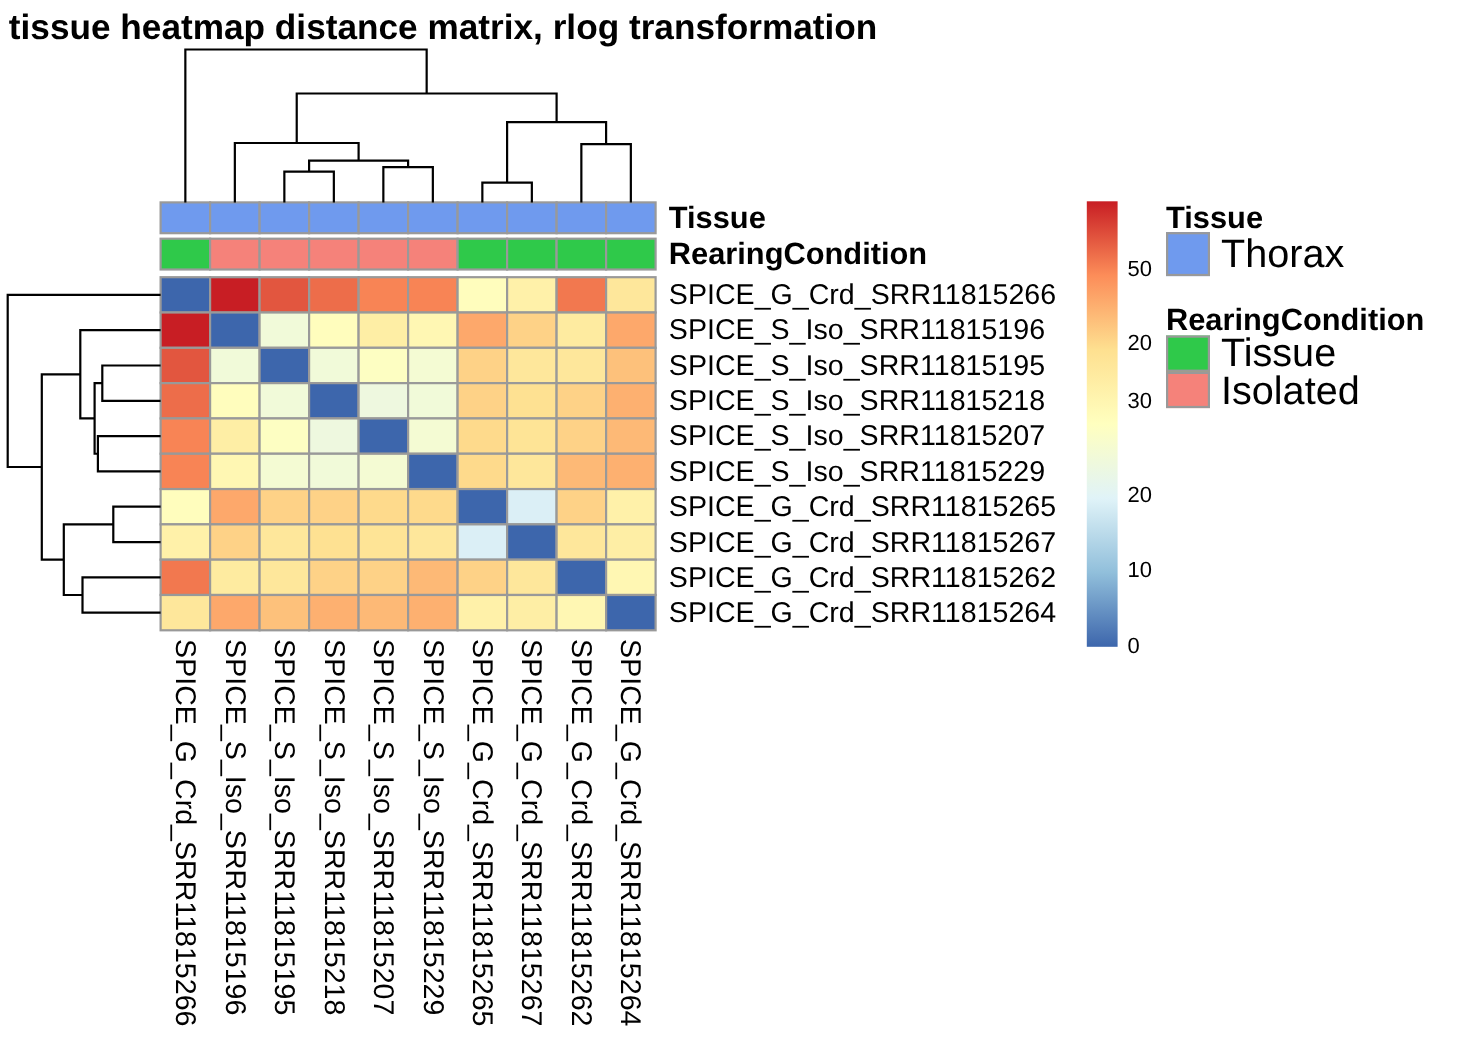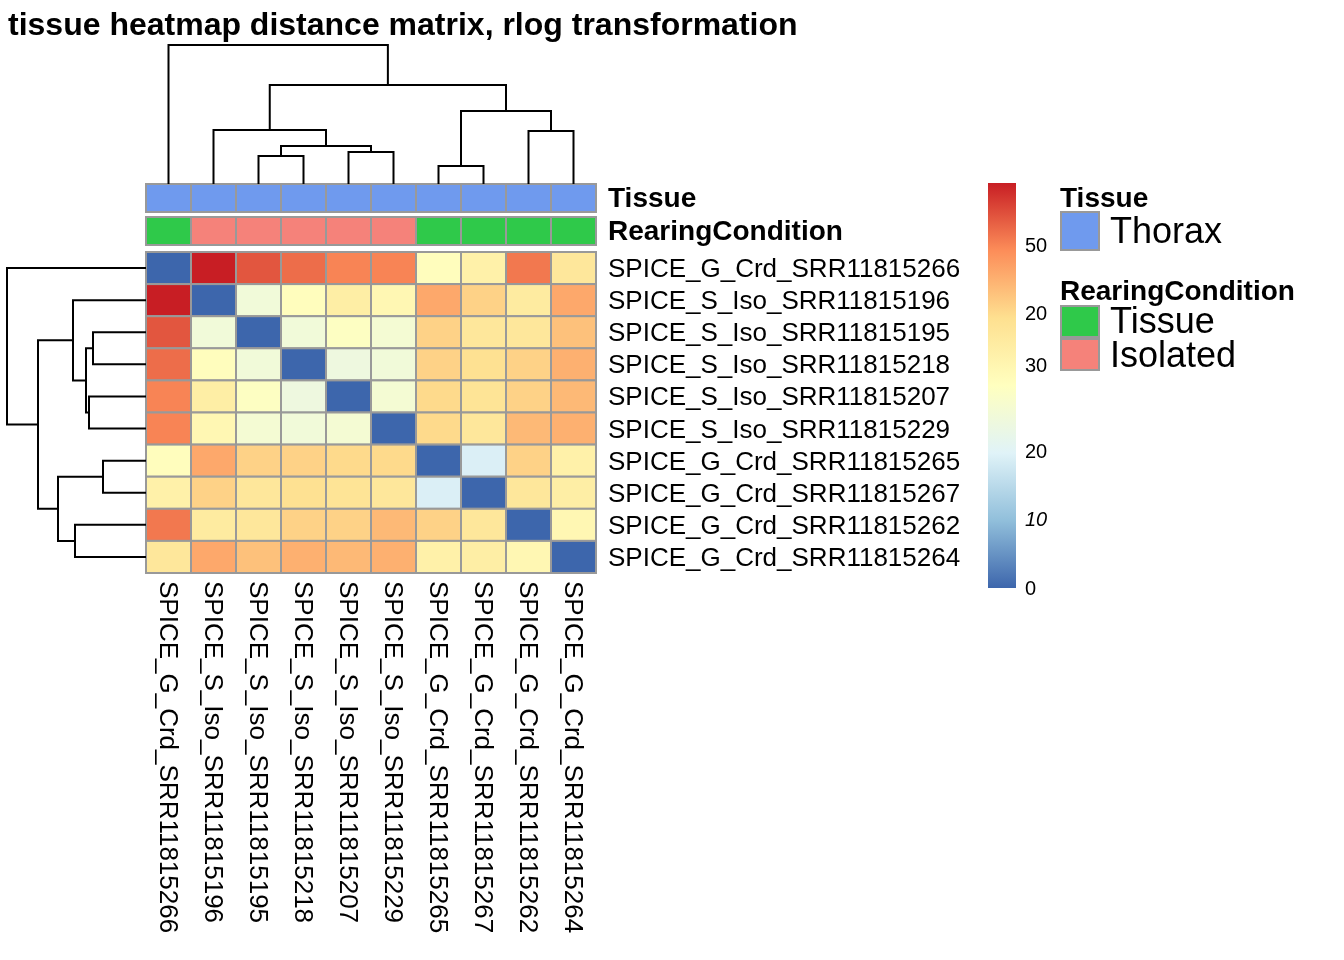--- a/index.html
+++ b/index.html
@@ -181,19 +181,19 @@
       <div class="collab" style="left: 227.5px;">SPICE_S_Iso_SRR11815196</div>
       <div class="collab" style="left: 272.5px;">SPICE_S_Iso_SRR11815195</div>
       <div class="collab" style="left: 317.5px;">SPICE_S_Iso_SRR11815218</div>
       <div class="collab" style="left: 362.5px;">SPICE_S_Iso_SRR11815207</div>
       <div class="collab" style="left: 407.5px;">SPICE_S_Iso_SRR11815229</div>
       <div class="collab" style="left: 452.5px;">SPICE_G_Crd_SRR11815265</div>
       <div class="collab" style="left: 497.5px;">SPICE_G_Crd_SRR11815267</div>
       <div class="collab" style="left: 542.5px;">SPICE_G_Crd_SRR11815262</div>
       <div class="collab" style="left: 587.5px;">SPICE_G_Crd_SRR11815264</div>
       <div class="cbtick" style="top: 588px;">0</div>
-      <div class="cbtick" style="top: 519.356px; font-style: italic;">10</div>
+      <div class="cbtick" style="top: 519.356px;">10</div>
       <div class="cbtick" style="top: 450.712px;">20</div>
       <div class="cbtick" style="top: 365px;">30</div>
       <div class="cbtick" style="top: 313.424px;">20</div>
       <div class="cbtick" style="top: 244.78px;">50</div>
     </div>
 </div>
 
 </body></html>

